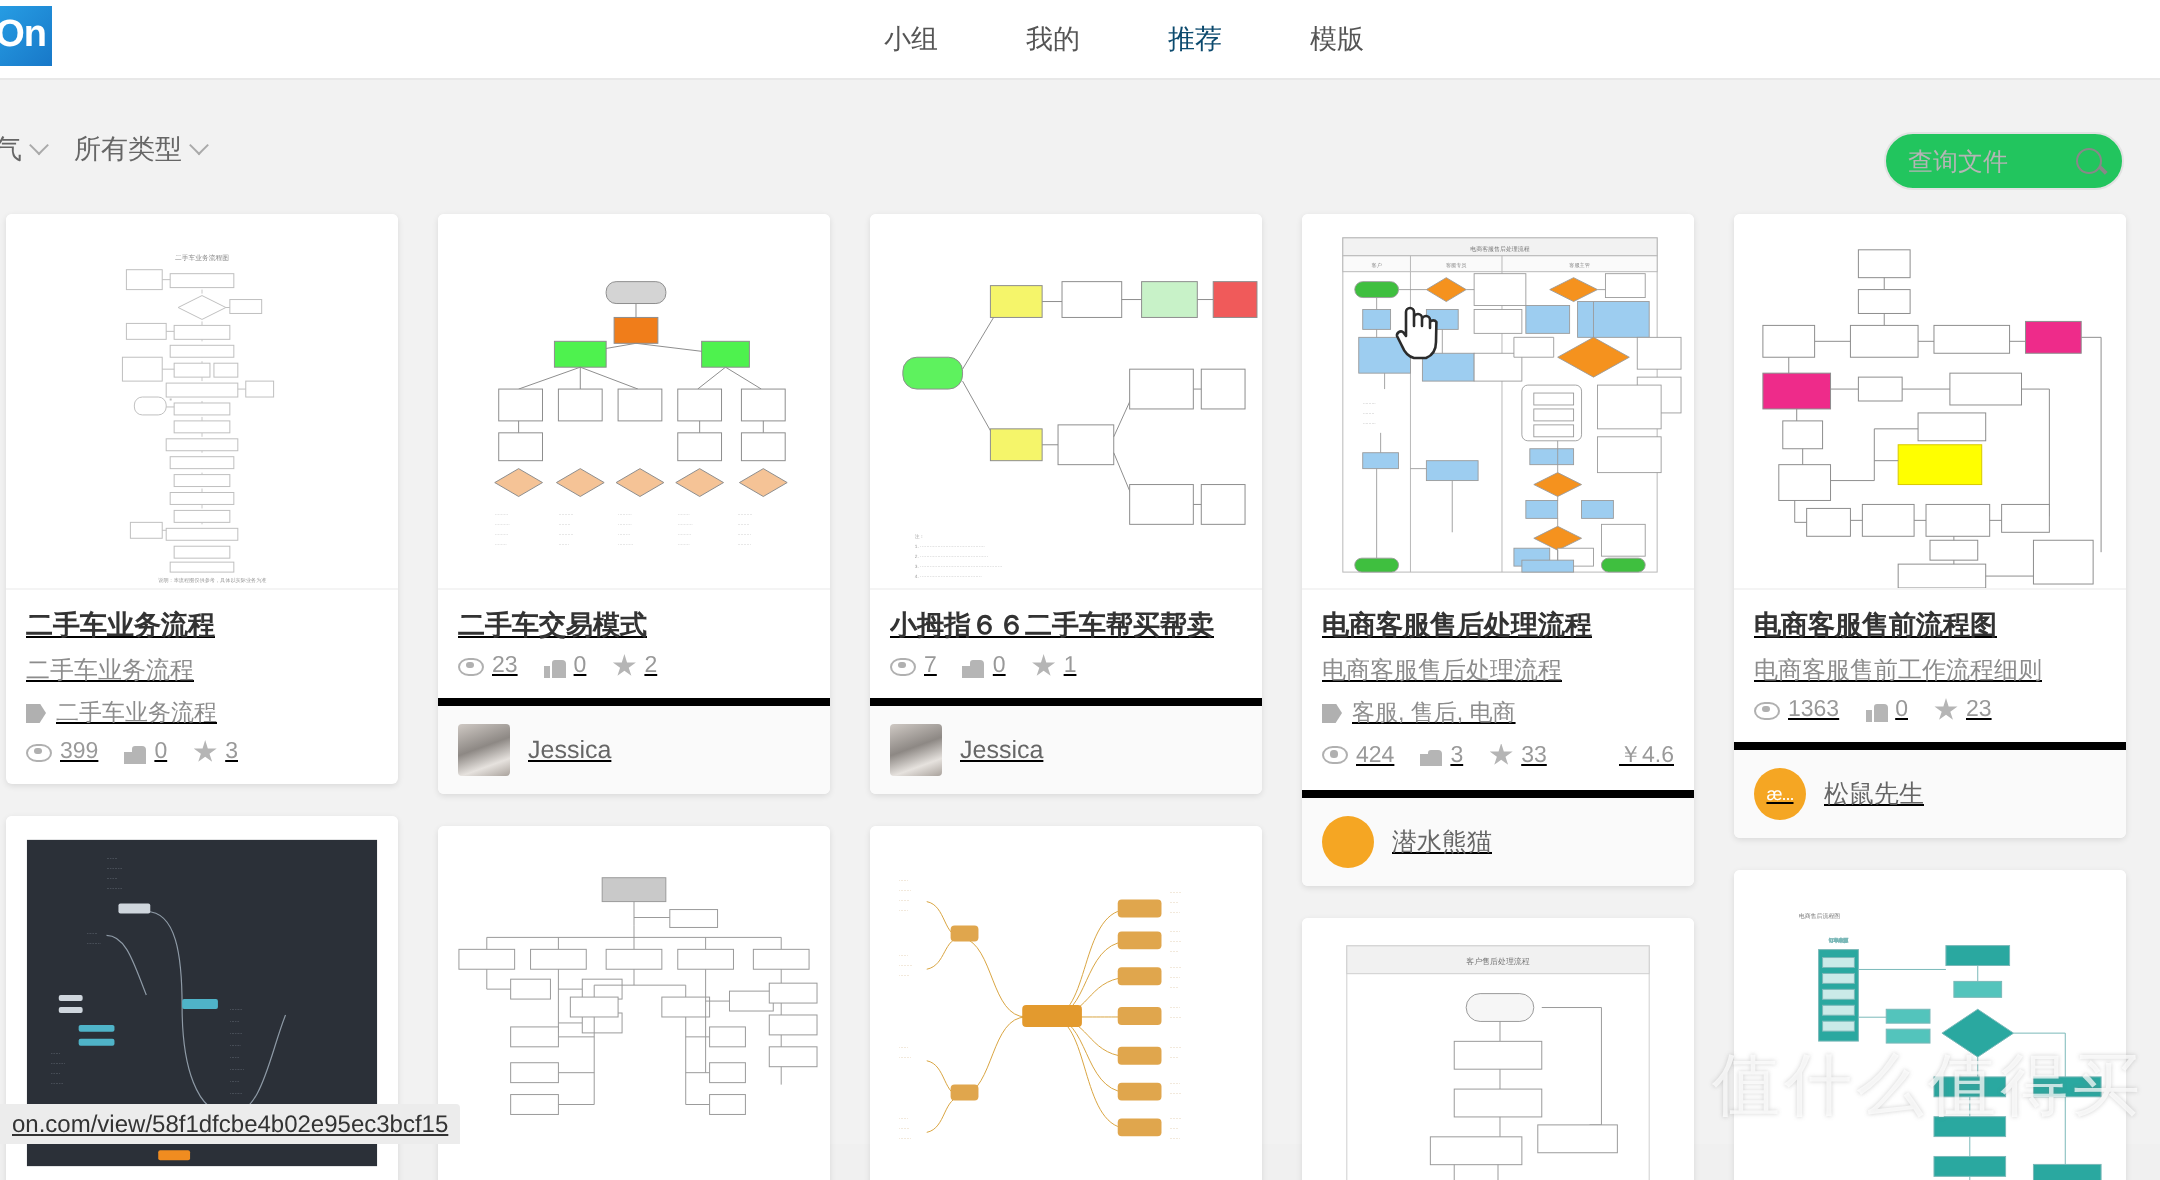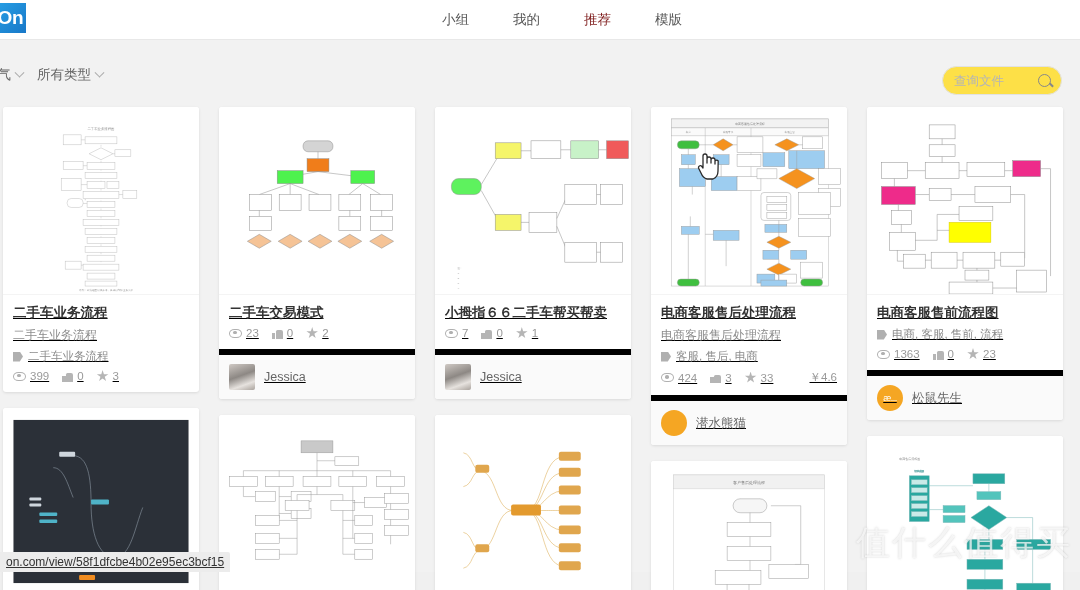--- a/index.html
+++ b/index.html
@@ -26,21 +26,21 @@
     letter-spacing: -0.5px; overflow: hidden;
   }
   .navtabs {
     position: absolute; left: 420px; top: 0; height: 40px;
     display: flex; align-items: center; gap: 0;
   }
   .navtab {
     font-size: 13.5px; color: #555; padding: 0 22px; cursor: pointer;
     line-height: 40px;
   }
-  .navtab.active { color: #7f1d1d; }
+  .navtab.active { color: #0c4a6e; }
 
   
   .filterbar {
     position: absolute; top: 41px; left: 0; width: 1080px; height: 66px;
     background: #f2f2f2;
   }
   .filters {
     position: absolute; left: -16px; top: 66px;
     display: flex; align-items: center; gap: 14px;
   }
@@ -48,21 +48,21 @@
     display: flex; align-items: center; gap: 5px;
     font-size: 13.5px; color: #666; cursor: pointer; white-space: nowrap;
   }
   .chev {
     display: inline-block; width: 7px; height: 7px;
     border-right: 1.2px solid #aaa; border-bottom: 1.2px solid #aaa;
     transform: rotate(45deg) translate(-2px,-2px);
   }
   .searchbox {
     position: absolute; right: 18px; top: 66px;
-    width: 120px; height: 29px; background: #fde047;
+    width: 120px; height: 29px; background: #22c55e;
     border: 1px solid #e2e2e2; border-radius: 15px;
     display: flex; align-items: center; padding: 0 11px;
   }
   .searchbox input {
     border: none; outline: none; font-size: 12.5px; color: #555;
     width: 84px; background: transparent;
     font-family: "Liberation Sans", sans-serif;
   }
   .searchbox input::placeholder { color: #b5b5b5; }
   .mag {
@@ -135,21 +135,21 @@
   .thumbup::after {
     content: ""; position: absolute; left: 4px; bottom: 0;
     width: 7px; height: 8.5px; background: #b5b5b5; border-radius: 1.5px 2px 0 0;
   }
   .star {
     width: 12px; height: 12px; background: #b5b5b5;
     clip-path: polygon(50% 0%, 61% 35%, 98% 35%, 68% 57%, 79% 91%, 50% 70%, 21% 91%, 32% 57%, 2% 35%, 39% 35%);
   }
   .author {
     display: flex; align-items: center; gap: 9px;
-    padding: 9px 10px; border-top: 6px solid #000000; background: #fafafa;
+    padding: 9px 10px; border-top: 4px solid #000000; background: #fafafa;
   }
   .avatar {
     width: 26px; height: 26px; flex: 0 0 auto; overflow: hidden;
     background: #d8d8d8;
   }
   .avatar.sq { border-radius: 2px; }
   .avatar.circ { border-radius: 50%; }
   .avatar.orange {
     background: #f5a623; color: #fff; font-size: 9px;
     display: flex; align-items: center; justify-content: center;
@@ -805,24 +805,21 @@
               <line x1="110" y1="162" x2="110" y2="164"></line>
               <rect x="82" y="176" width="44" height="12"></rect>
               <line x1="110" y1="174" x2="110" y2="176"></line>
               <rect x="150" y="164" width="30" height="22"></rect>
               <line x1="126" y1="182" x2="150" y2="182"></line>
             </g>
           </svg>
         </div>
         <div class="cardbody">
           <div class="ctitle">电商客服售前流程图</div>
-          <div class="ctags">
-            <span class="tagicon"></span>
-            <span>电商, 客服, 售前, 流程</span>
-          </div>
+          <div class="cdesc">电商客服售前工作流程细则</div>
           <div class="cstats">
             <span class="stat">
               <span class="eye"></span>
               <span>1363</span>
             </span>
             <span class="stat">
               <span class="thumbup"></span>
               <span>0</span>
             </span>
             <span class="stat">

